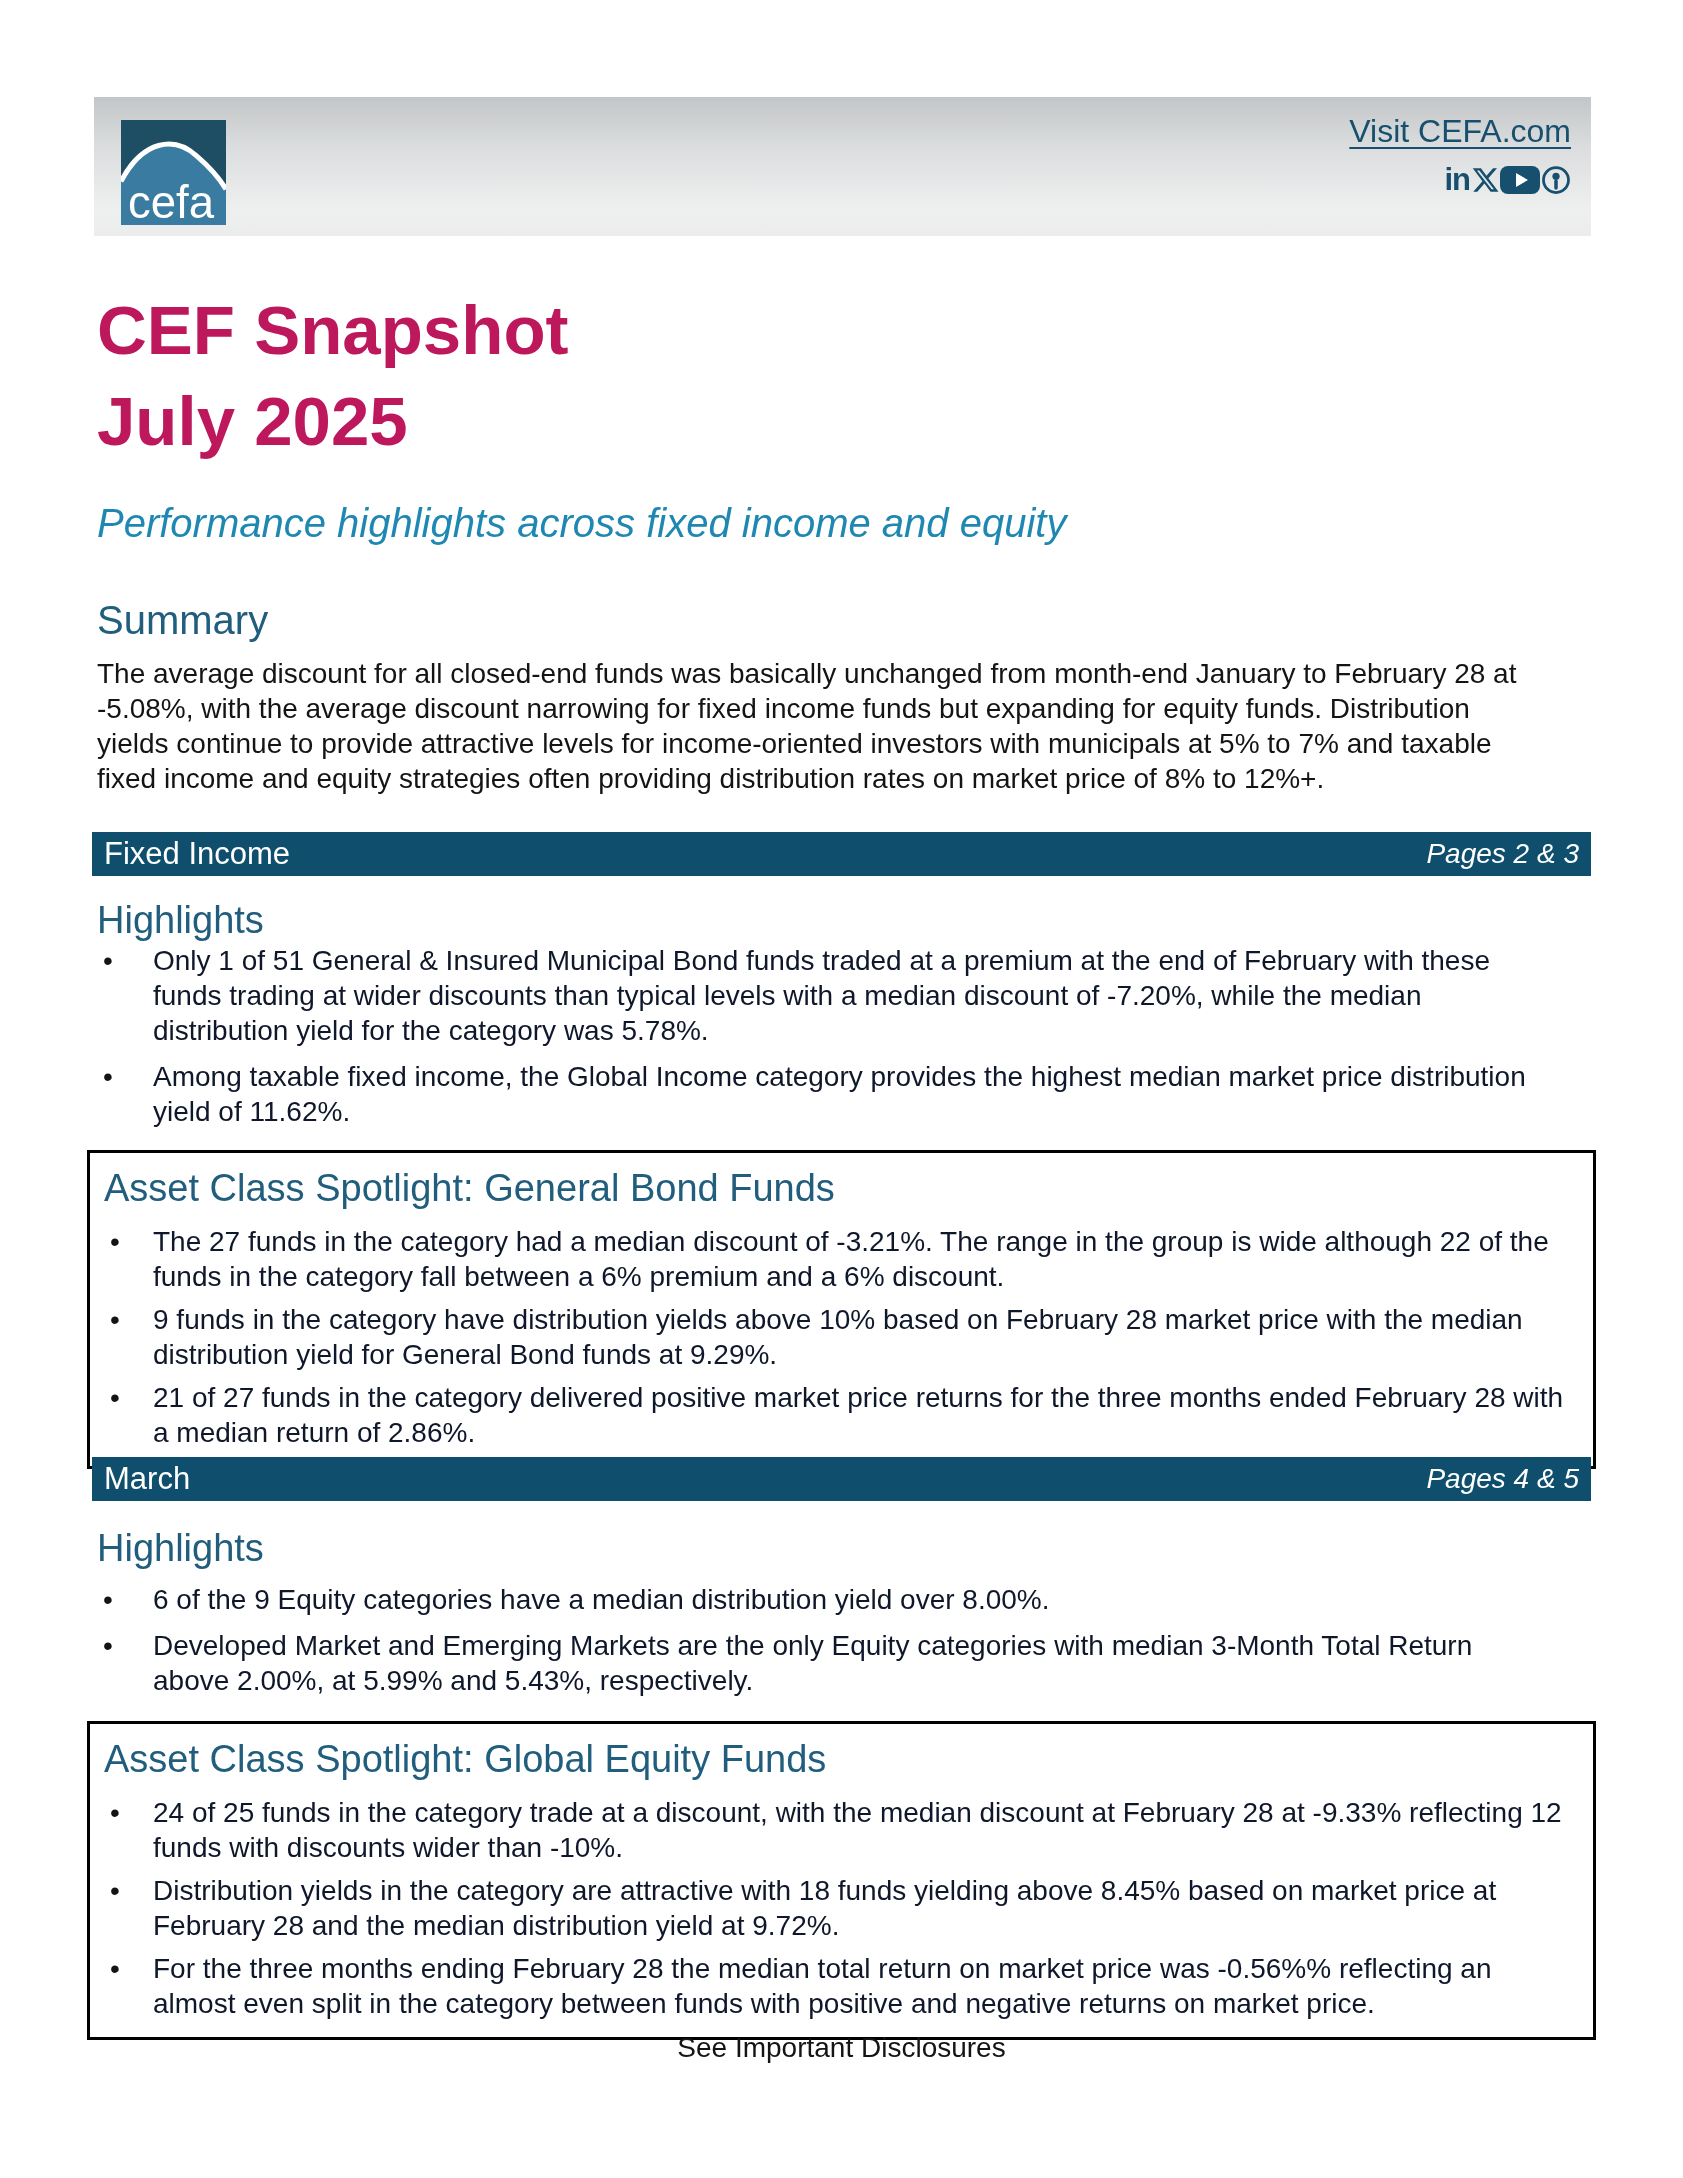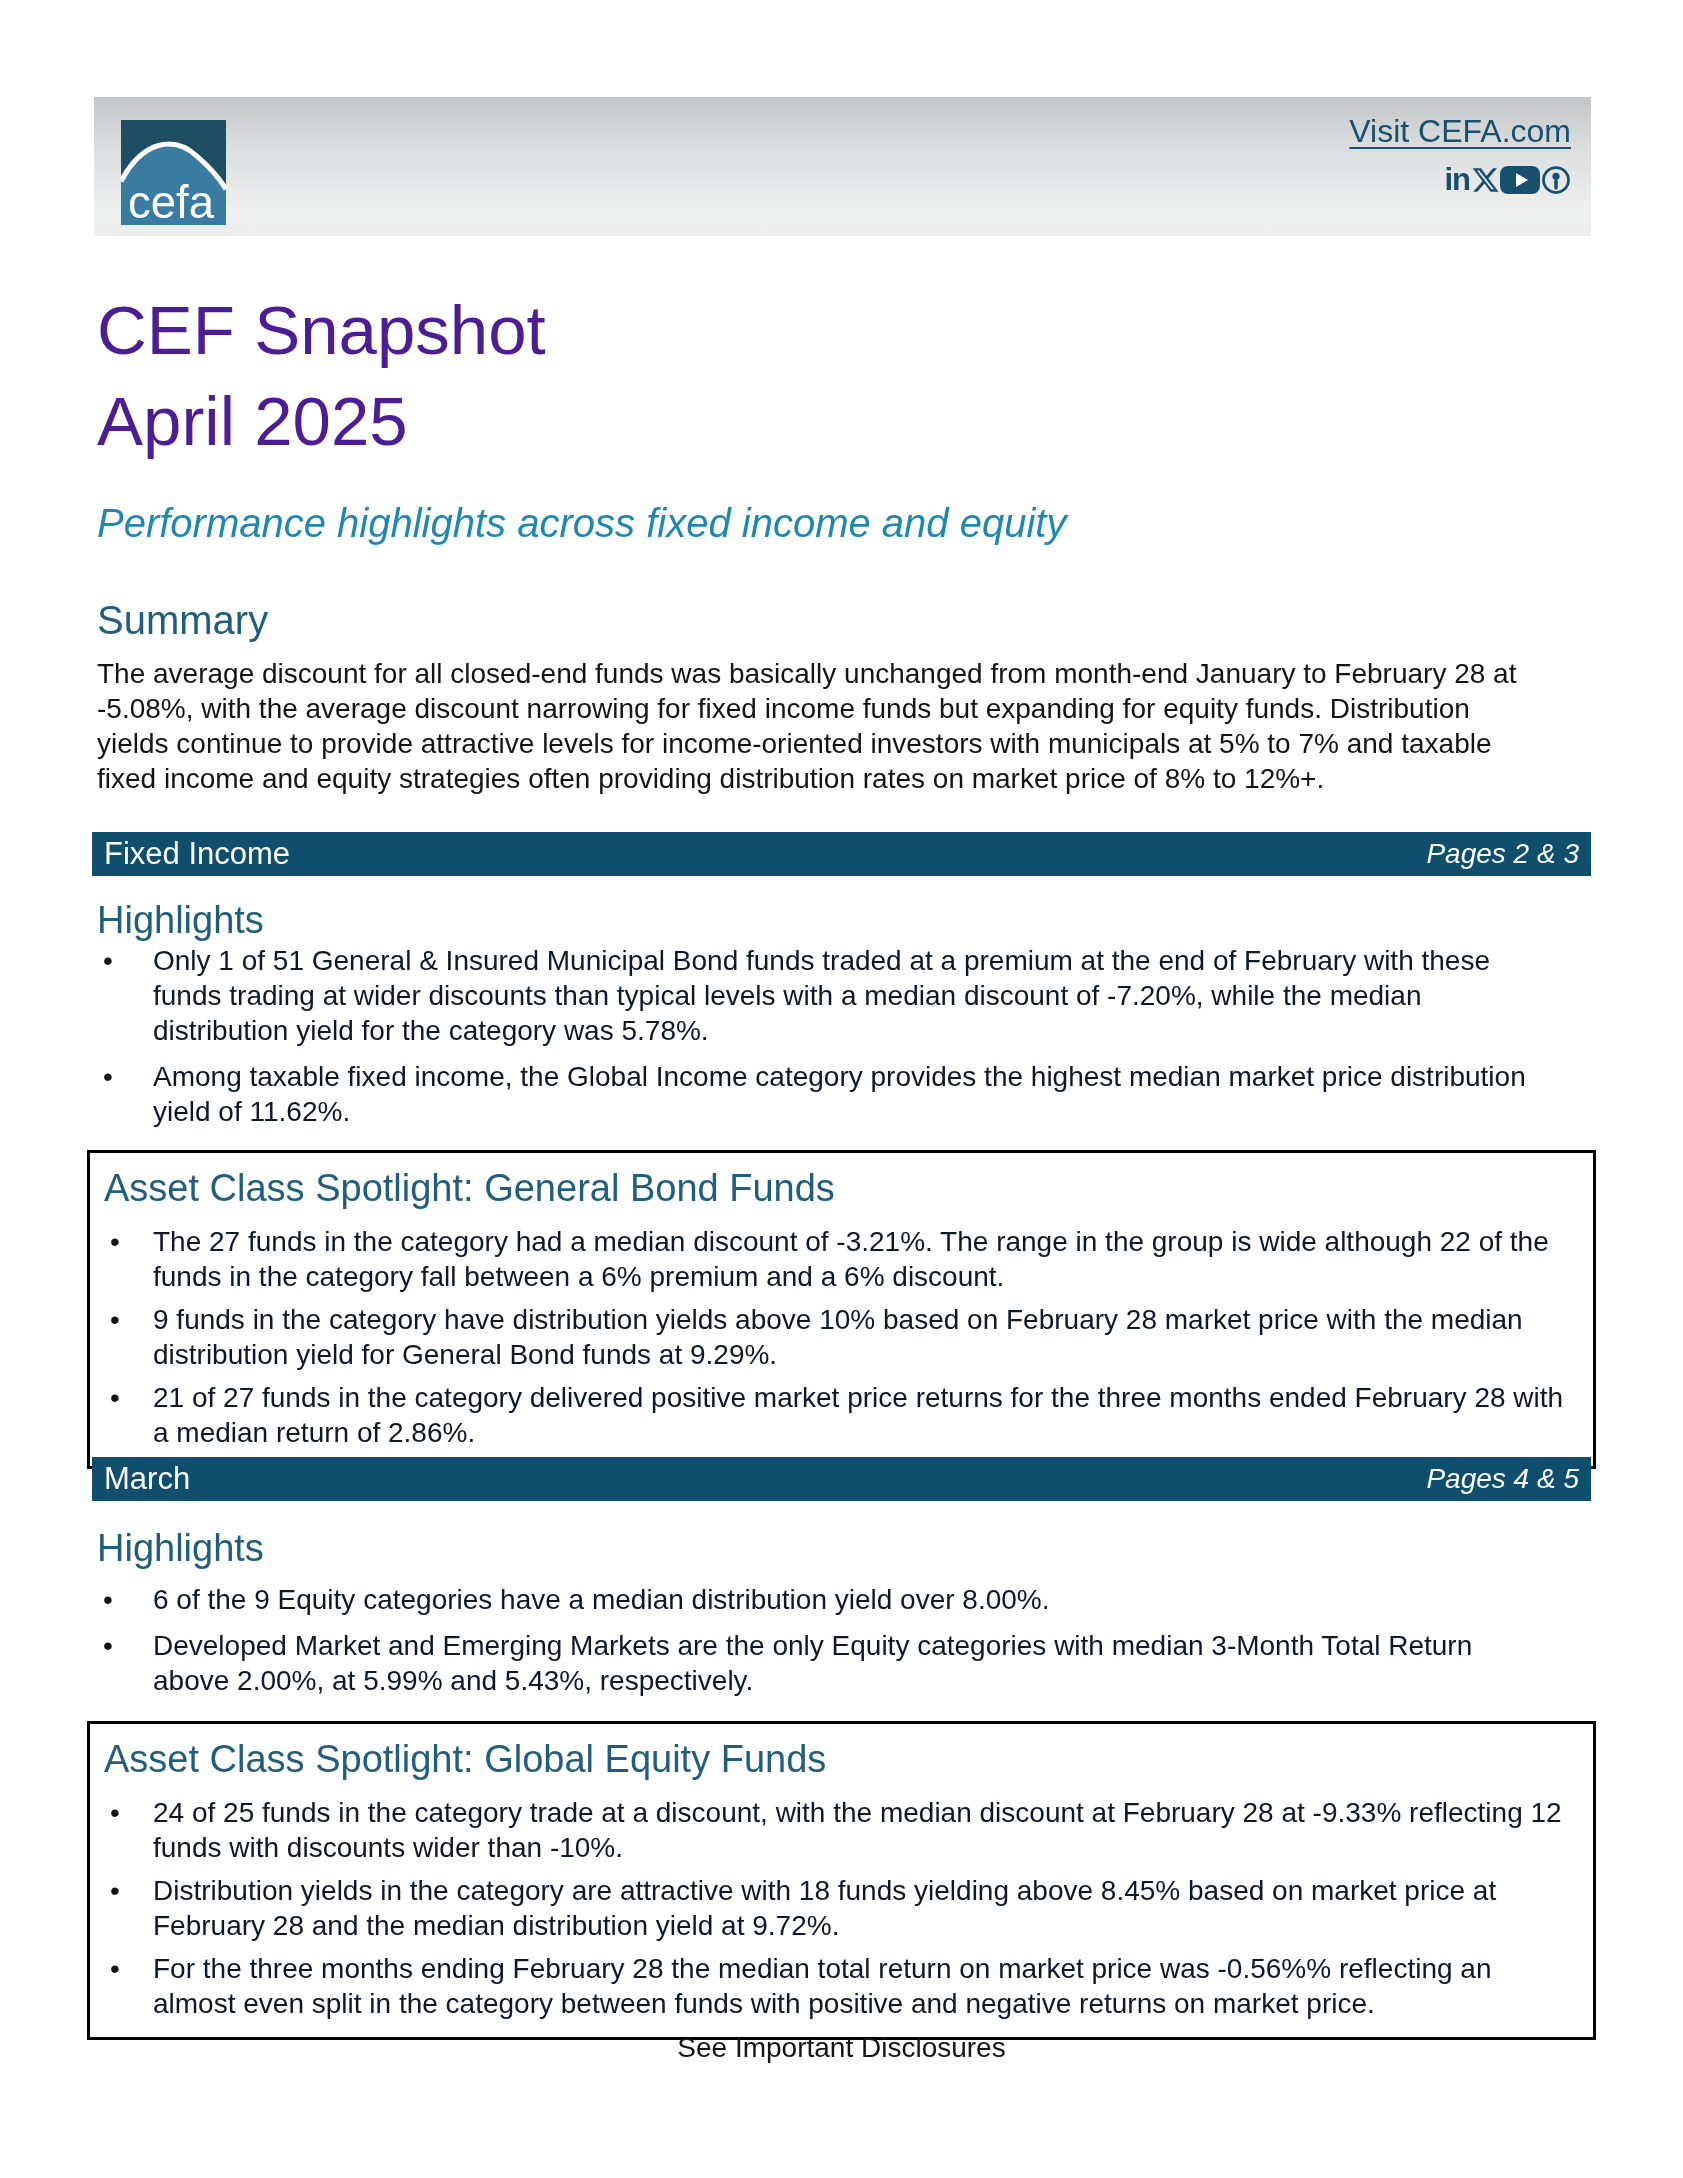--- a/index.html
+++ b/index.html
@@ -25,21 +25,21 @@
   .icon-youtube {
     width:40px; height:28px; background:#174f6e; border-radius:8px;
     display:inline-flex; align-items:center; justify-content:center; cursor:pointer;
   }
   .yt-play { width:0; height:0; border-left:12px solid #ffffff; border-top:7px solid transparent; border-bottom:7px solid transparent; margin-left:3px; }
   .icon-podcast { cursor:pointer; display:inline-block; }
 
   
   .title {
     position:absolute; left:97px; top:285px; margin:0;
-    font-size:69px; line-height:91px; font-weight:400; color:#4c1d95; letter-spacing:0;
+    font-size:69px; line-height:91px; font-weight:700; color:#be185d; letter-spacing:0;
   }
   .subtitle {
     position:absolute; left:97px; top:501px;
     font-size:40px; font-style:italic; color:#1e87b2; font-weight:400;
   }
 
   
   .h-teal { margin:0; font-weight:400; color:#215e7d; }
   .summary-heading { position:absolute; left:97px; top:598px; font-size:40px; }
   .summary-body {
@@ -113,21 +113,21 @@
           <circle cx="12" cy="12" r="10" fill="none" stroke="#174f6e" stroke-width="2.2"></circle>
           <circle cx="12" cy="9" r="2.9" fill="#174f6e"></circle>
           <rect x="10.6" y="11.6" width="2.8" height="8.2" rx="1.4" fill="#174f6e"></rect>
         </svg>
       </div>
     </div>
   </header>
 
   <h1 class="title">
     <span>CEF Snapshot</span><br>
-    <span>April 2025</span>
+    <span>July 2025</span>
   </h1>
   <div class="subtitle">Performance highlights across fixed income and equity</div>
 
   <h2 class="h-teal summary-heading">Summary</h2>
   <p class="summary-body">The average discount for all closed-end funds was basically unchanged from month-end January to February 28 at -5.08%, with the average discount narrowing for fixed income funds but expanding for equity funds. Distribution yields continue to provide attractive levels for income-oriented investors with municipals at 5% to 7% and taxable fixed income and equity strategies often providing distribution rates on market price of 8% to 12%+.</p>
 
   <div class="section-bar fi-bar">
     <span class="bar-title">Fixed Income</span>
     <span class="bar-pages">Pages 2 &amp; 3</span>
   </div>

